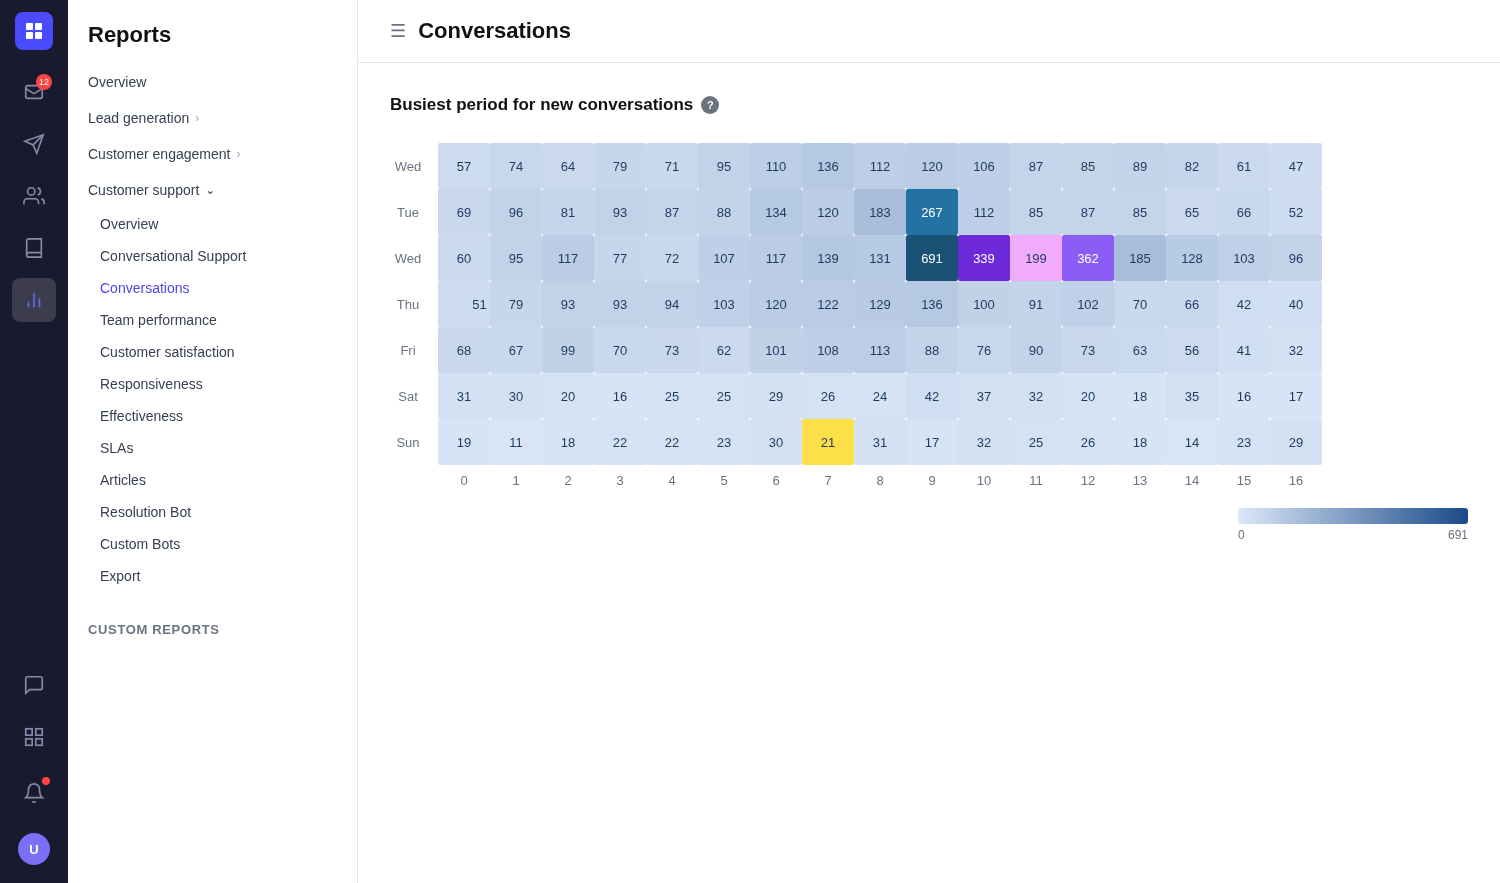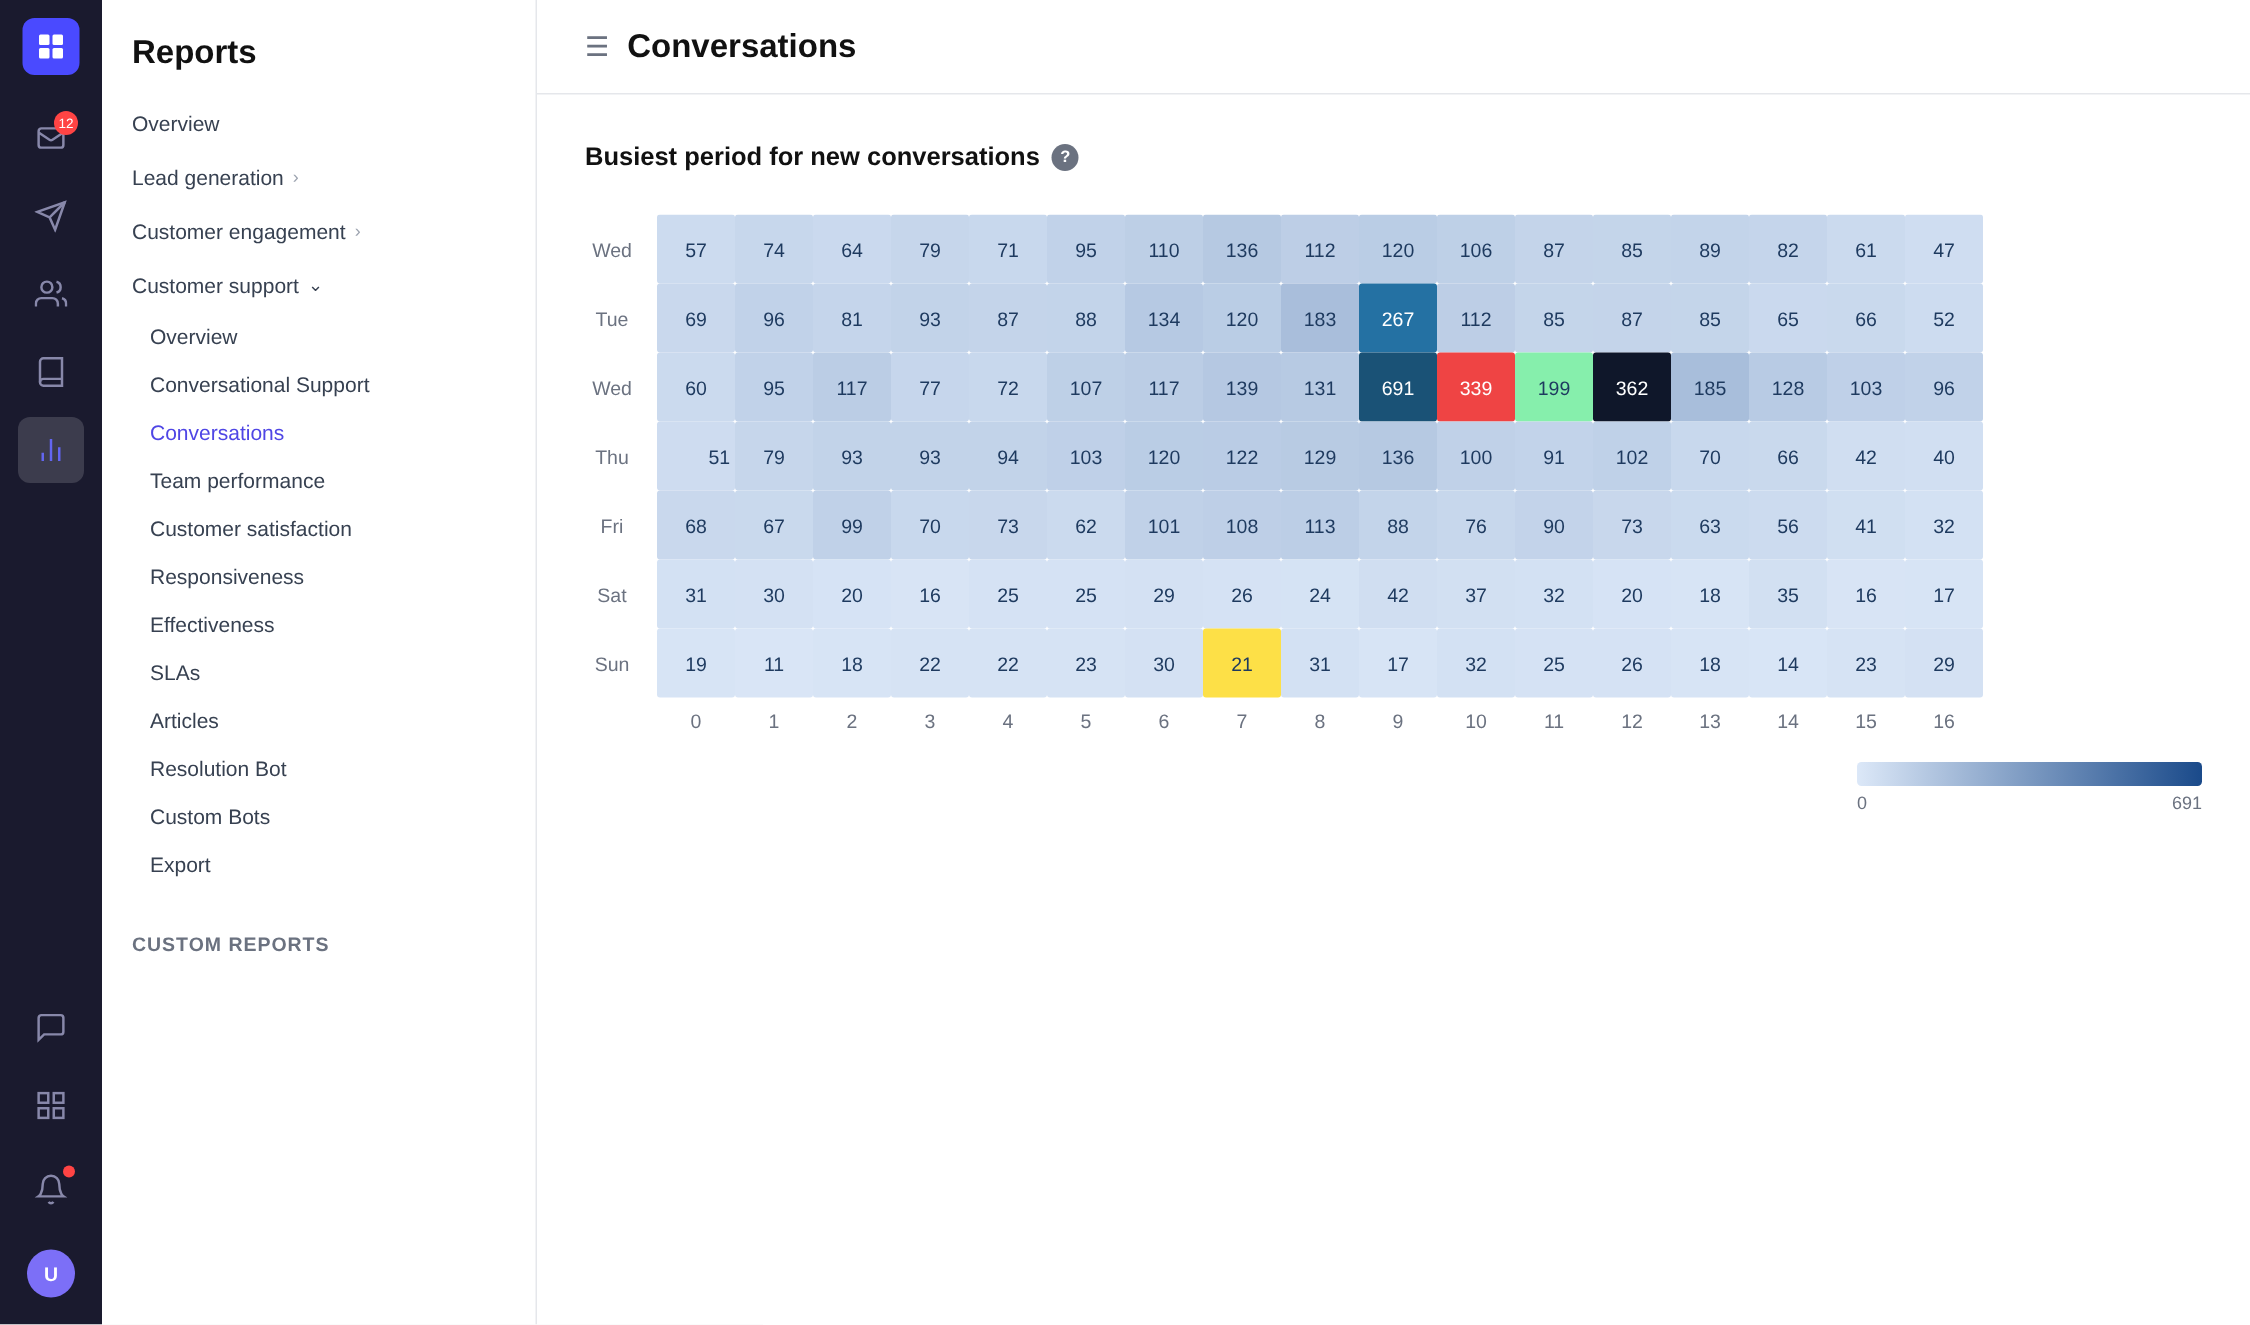--- a/index.html
+++ b/index.html
@@ -399,23 +399,23 @@
               <td class="heat-cell" style="background: rgb(203, 218, 238); color: rgb(30, 58, 95);">60</td>
               <td class="heat-cell" style="background: rgb(193, 210, 233); color: rgb(30, 58, 95);">95</td>
               <td class="heat-cell" style="background: rgb(187, 205, 229); color: rgb(30, 58, 95);">117</td>
               <td class="heat-cell" style="background: rgb(198, 214, 236); color: rgb(30, 58, 95);">77</td>
               <td class="heat-cell" style="background: rgb(200, 216, 237); color: rgb(30, 58, 95);">72</td>
               <td class="heat-cell" style="background: rgb(190, 208, 231); color: rgb(30, 58, 95);">107</td>
               <td class="heat-cell" style="background: rgb(187, 205, 229); color: rgb(30, 58, 95);">117</td>
               <td class="heat-cell" style="background: rgb(181, 200, 226); color: rgb(30, 58, 95);">139</td>
               <td class="heat-cell" style="background: rgb(183, 202, 227); color: rgb(30, 58, 95);">131</td>
               <td class="heat-cell" style="background: rgb(26, 82, 118); color: rgb(255, 255, 255);">691</td>
-              <td class="heat-cell" style="background: #ef4444; color: rgb(255, 255, 255); margin-top: 39px;">339</td>
-              <td class="heat-cell" style="background: #86efac; color: rgb(30, 58, 95);">199</td>
-              <td class="heat-cell" style="background: #0f172a; color: rgb(255, 255, 255); margin-top: 35px;">362</td>
+              <td class="heat-cell" style="background: #6d28d9; color: rgb(255, 255, 255); margin-top: 39px;">339</td>
+              <td class="heat-cell" style="background: #f0abfc; color: rgb(30, 58, 95);">199</td>
+              <td class="heat-cell" style="background: #8b5cf6; color: rgb(255, 255, 255); margin-top: 35px;">362</td>
               <td class="heat-cell" style="background: rgb(168, 190, 219); color: rgb(30, 58, 95);">185</td>
               <td class="heat-cell" style="background: rgb(184, 203, 228); color: rgb(30, 58, 95);">128</td>
               <td class="heat-cell" style="background: rgb(191, 208, 232); color: rgb(30, 58, 95);">103</td>
               <td class="heat-cell" style="background: rgb(193, 210, 233); color: rgb(30, 58, 95);">96</td>
             </tr>
             <tr>
               <td class="day-label">Thu</td>
               <td class="heat-cell" style="background: rgb(206, 220, 240); color: rgb(30, 58, 95); padding-left: 31px;">51</td>
               <td class="heat-cell" style="background: rgb(198, 214, 235); color: rgb(30, 58, 95);">79</td>
               <td class="heat-cell" style="background: rgb(194, 211, 233); color: rgb(30, 58, 95);">93</td>

